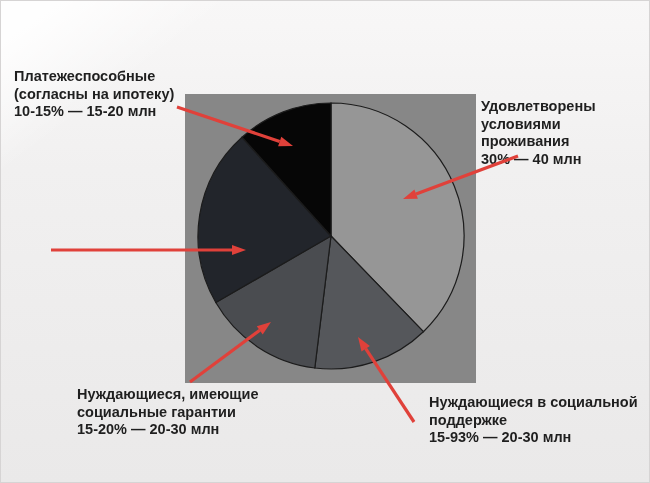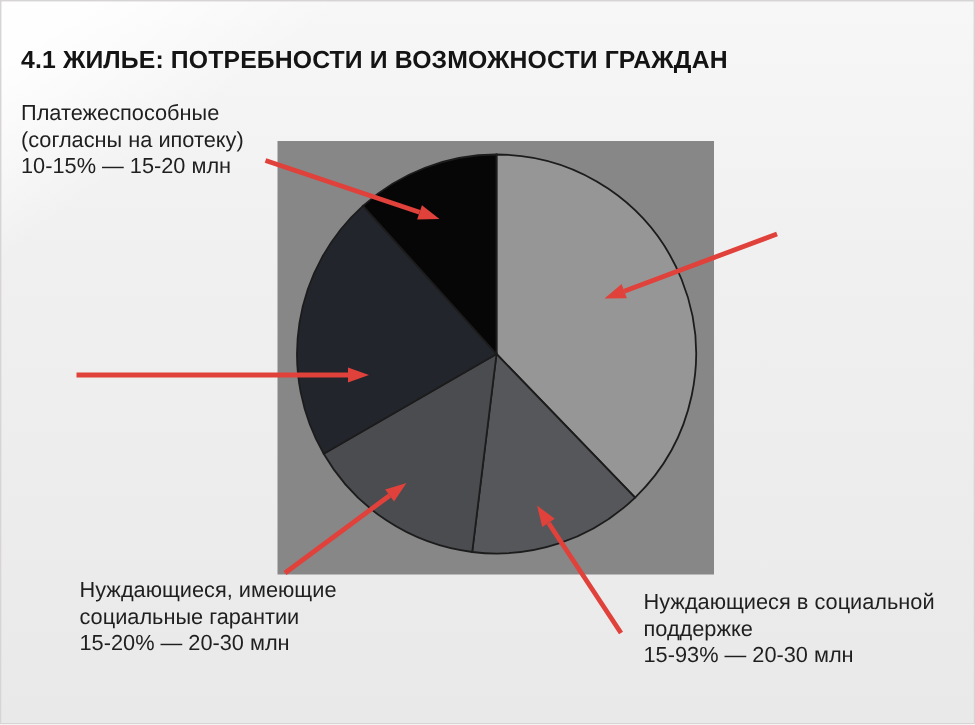--- a/index.html
+++ b/index.html
@@ -27,48 +27,52 @@
   }
   svg.layer{position:absolute;left:0;top:0;}
   #pie-layer{z-index:1;}
   #arrow-layer{z-index:3;pointer-events:none;}
   .callout{
     position:absolute;
     font-size:14.5px;line-height:17.5px;
     color:#1f1f1f;
     white-space:pre-line;
     z-index:2;
+    font-weight:bold;
   }
   .c1{left:13px;top:67px;}
   .c2{left:10px;top:147px;width:330px;}
-  .c3{left:52px;top:385px;}
+  .c3{left:76px;top:385px;}
   .c4{left:480px;top:97px;width:160px;}
   .c5{left:428px;top:393px;width:215px;}
 </style>
 </head>
 <body>
 
 <div class="slide">
-  <div class="title">4.1 ЖИЛЬЕ: ПОТРЕБНОСТИ И ВОЗМОЖНОСТИ ГРАЖДАН</div>
 
   <svg id="pie-layer" class="layer" width="650" height="483" viewBox="0 0 650 483">
       <rect x="184" y="93" width="291" height="289" fill="#878787"></rect>
       <path d="M330,235 L330.0,102.0 A133,133 0 0 1 422.4,330.7 Z" fill="#969696" stroke="#1c1c1c" stroke-width="1.2"></path>
       <path d="M330,235 L422.4,330.7 A133,133 0 0 1 313.8,367.0 Z" fill="#55575b" stroke="#1c1c1c" stroke-width="1.2"></path>
       <path d="M330,235 L313.8,367.0 A133,133 0 0 1 214.8,301.5 Z" fill="#4a4c50" stroke="#1c1c1c" stroke-width="1.2"></path>
       <path d="M330,235 L214.8,301.5 A133,133 0 0 1 241.0,136.2 Z" fill="#22252b" stroke="#1c1c1c" stroke-width="1.2"></path>
       <path d="M330,235 L241.0,136.2 A133,133 0 0 1 330.0,102.0 Z" fill="#060606" stroke="#1c1c1c" stroke-width="1.2"></path>
     </svg>
 
   <div class="callout c1">Платежеспособные
 (согласны на ипотеку)
 10-15% — 15-20 млн</div>
   <div class="callout c3">Нуждающиеся, имеющие
 социальные гарантии
 15-20% — 20-30 млн</div>
+  <div class="callout c4">Удовлетворены
+условиями
+проживания
+30% — 40 млн</div>
   <div class="callout c5">Нуждающиеся в социальной
 поддержке
 15-93% — 20-30 млн</div>
 
   <svg id="arrow-layer" class="layer" width="650" height="483" viewBox="0 0 650 483">
       <g>
         <line x1="176" y1="106" x2="278.7" y2="140.5" stroke="#e0413a" stroke-width="3.2"></line>
         <polygon points="292,145 277.1,145.3 280.3,135.8" fill="#e0413a"></polygon>
       </g>
       <g>

